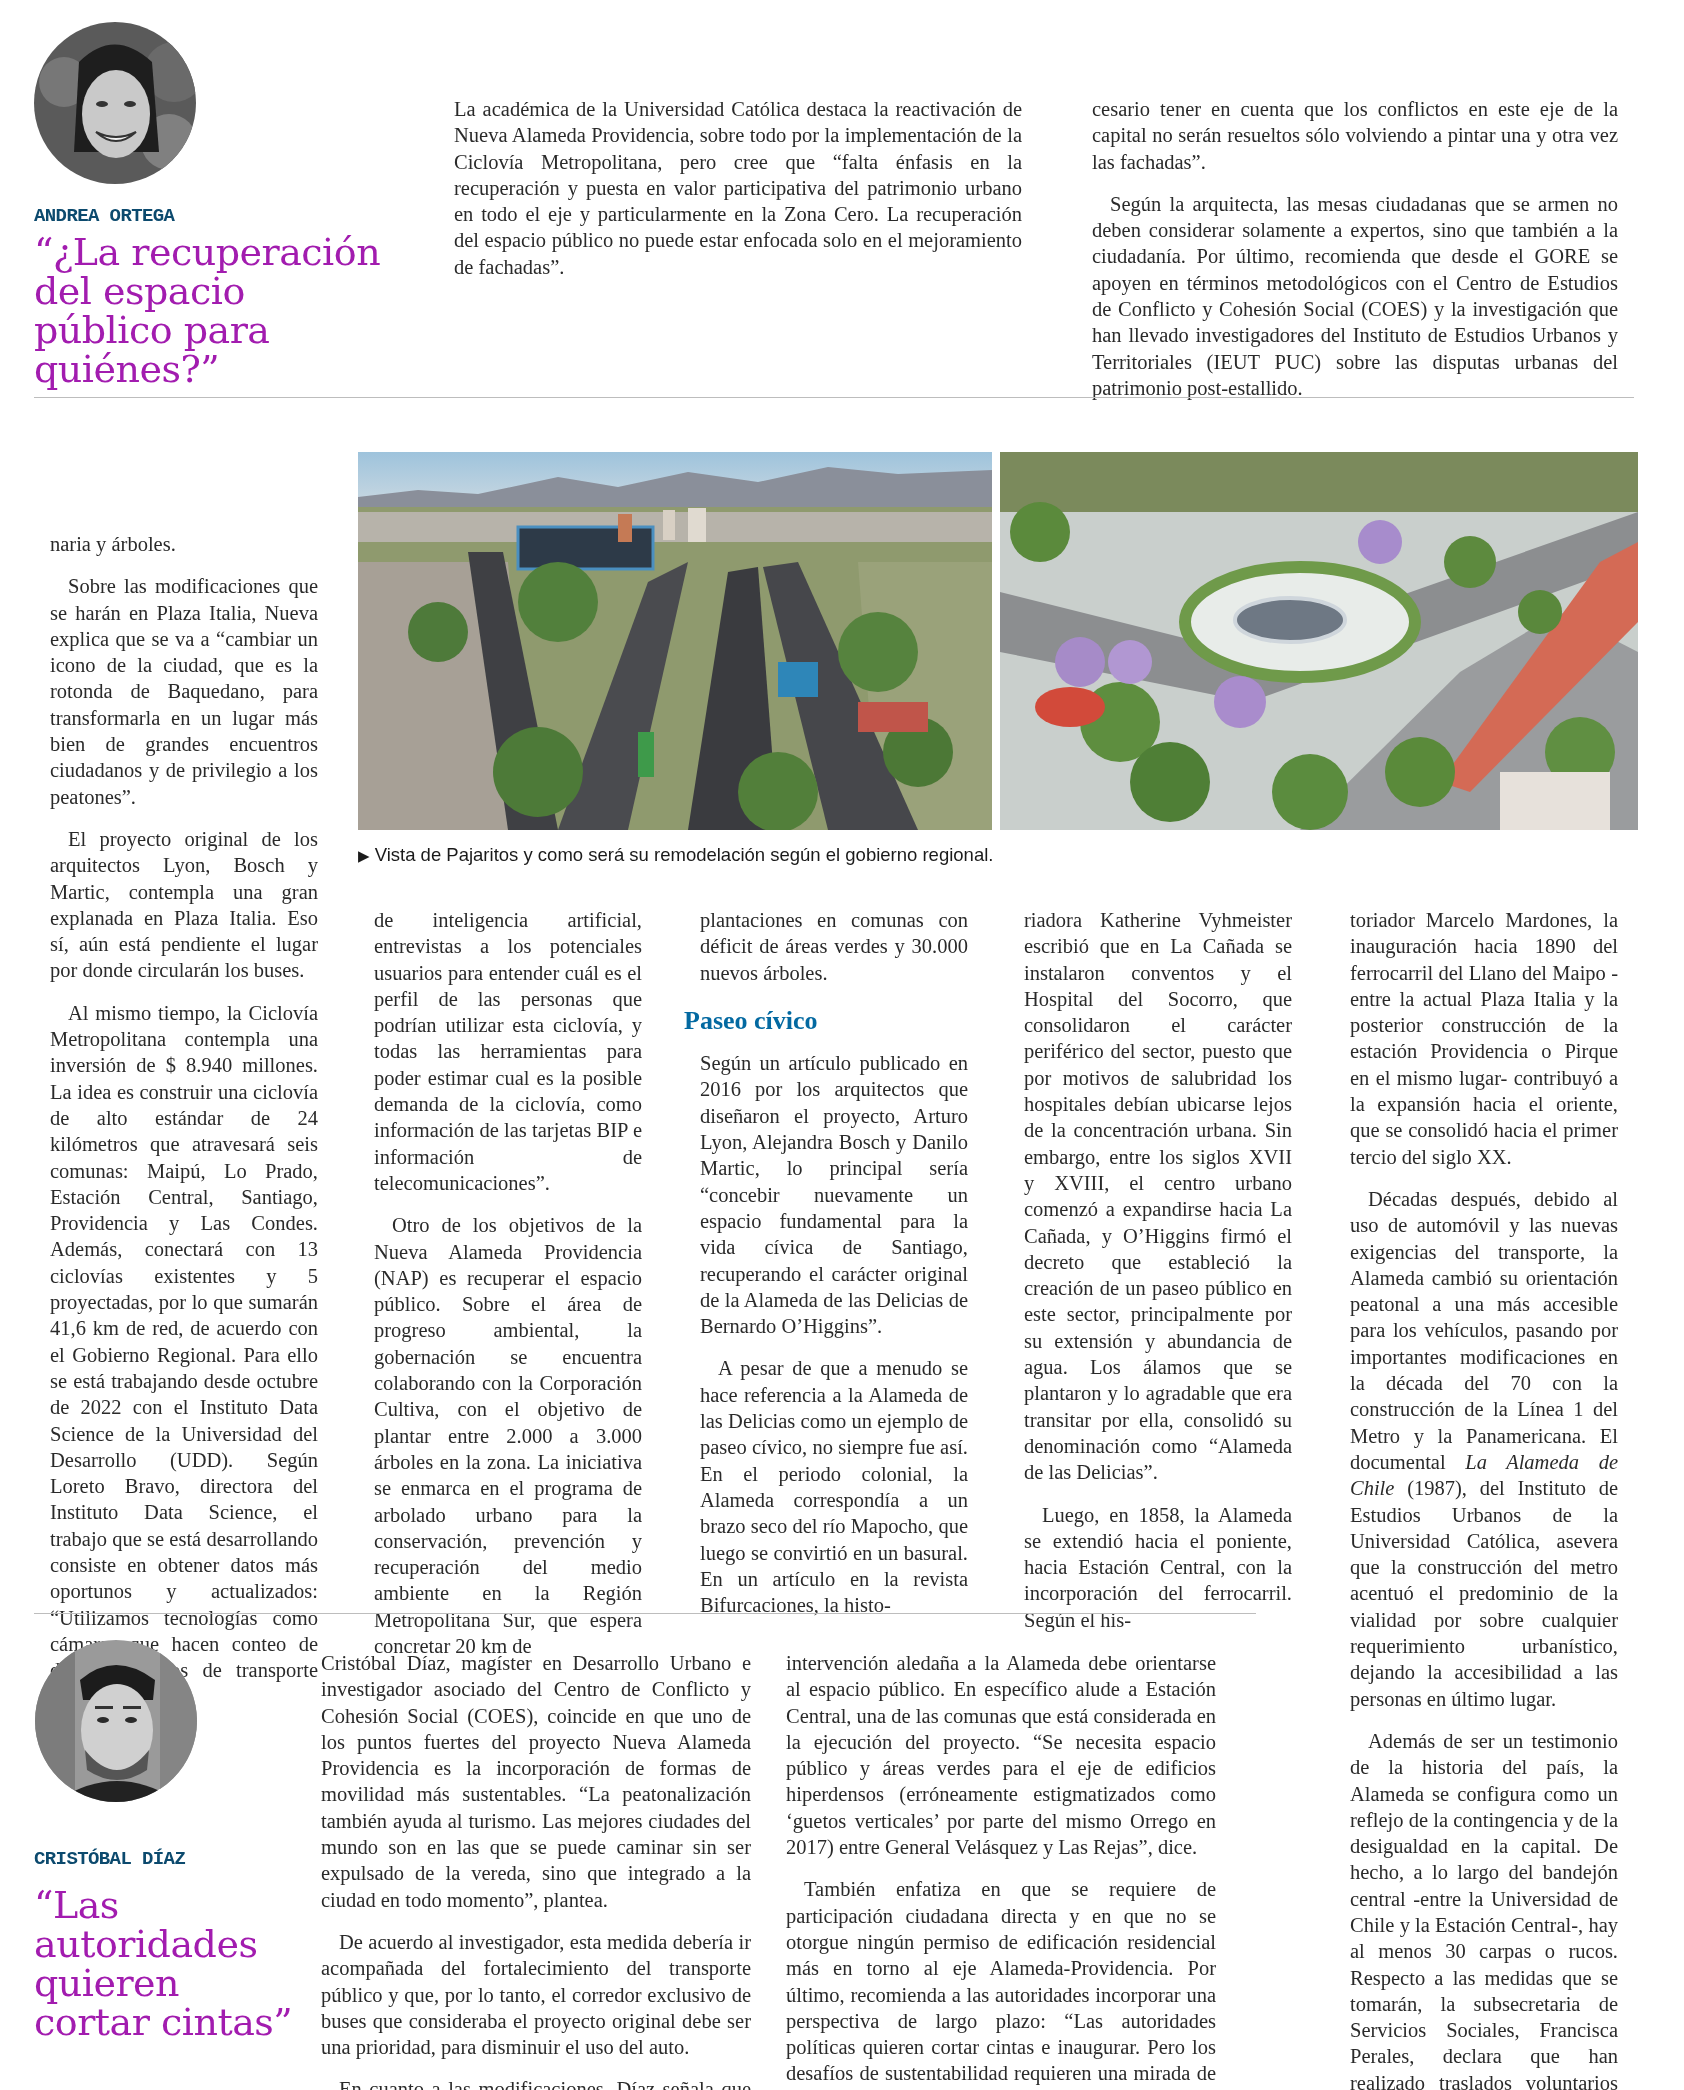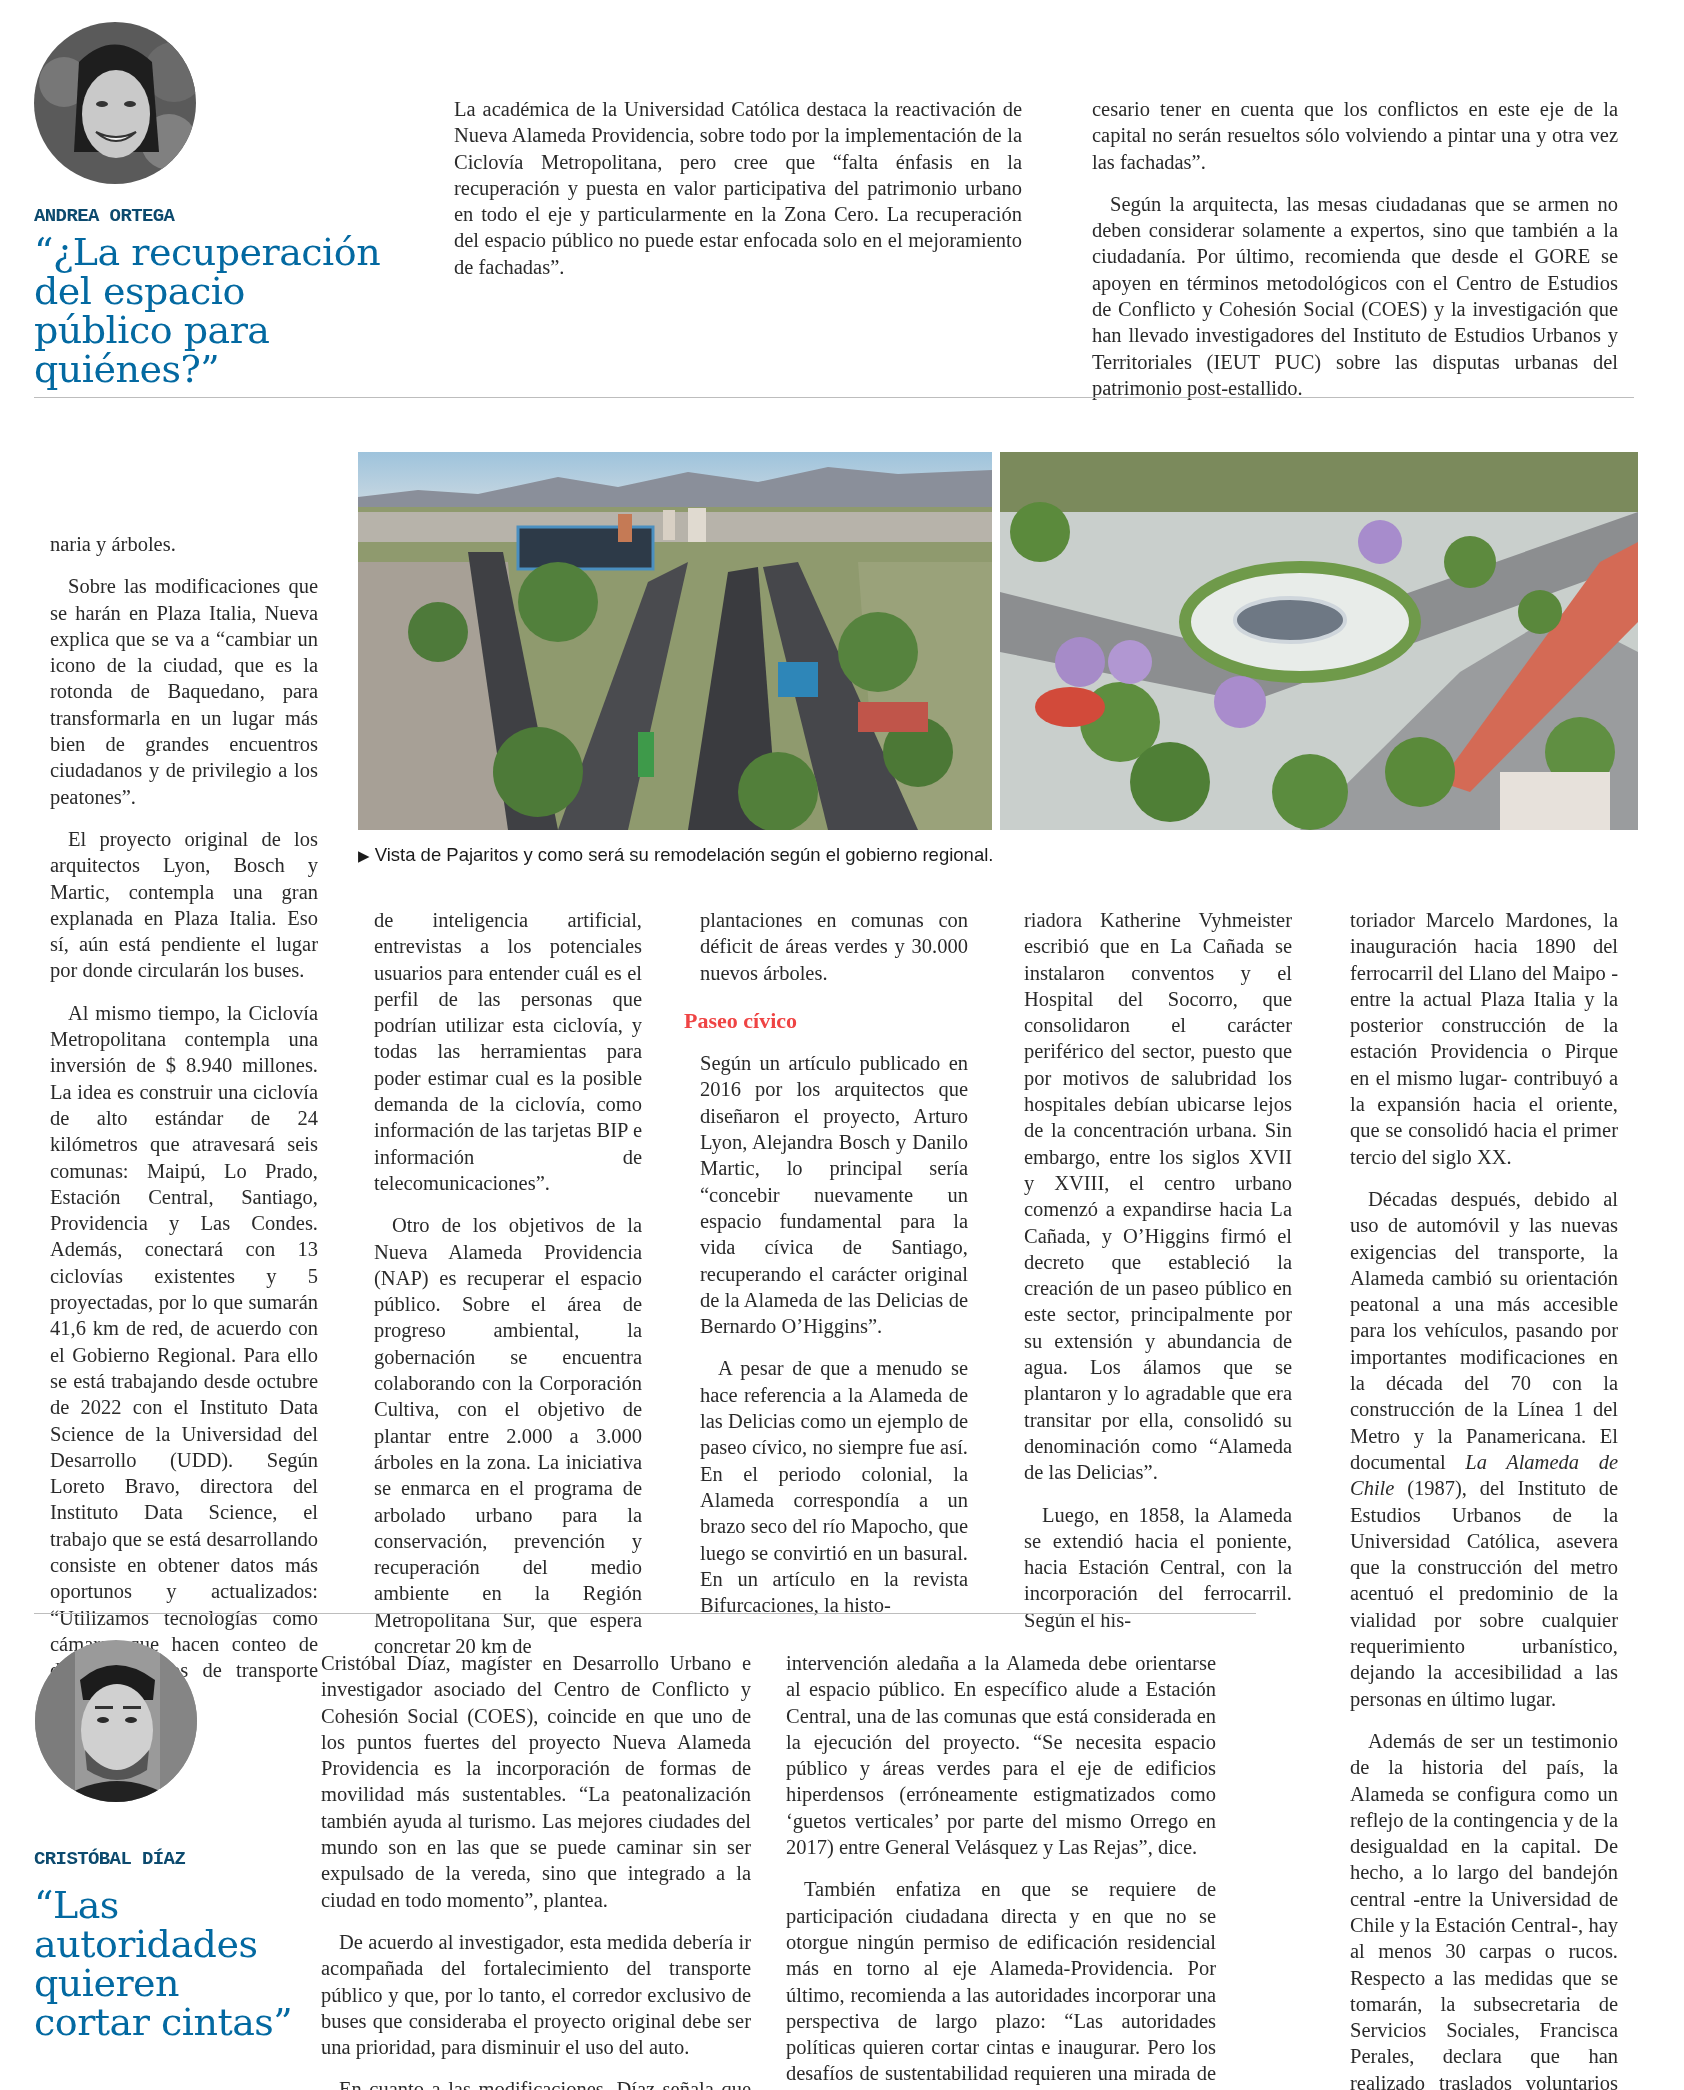--- a/index.html
+++ b/index.html
@@ -4,23 +4,23 @@
 <style>
   html, body { margin: 0; padding: 0; background: #ffffff; }
   body { width: 1684px; height: 2090px; position: relative; overflow: hidden;
          font-family: "DejaVu Serif", "Liberation Serif", serif; color: #222; }
   .abs { position: absolute; }
   .body-text { font-family: "Liberation Serif", "DejaVu Serif", serif; font-size: 20.5px; line-height: 26.3px; color: #2a2a2a; text-align: justify; hyphens: manual; }
   .body-text p { margin: 16px; text-indent: 0; }
   .body-text p.ind { text-indent: 18px; }
   .avatar { border-radius: 50%; overflow: hidden; filter: grayscale(1); }
   .name-label { font-family: Liberation Mono, monospace; font-weight: bold; color: #0c4a6e; font-size: 19px; letter-spacing: -0.6px; }
-  .quote-head { font-family: "DejaVu Serif", "Liberation Serif", serif; font-size: 38px; line-height: 39px; color: #0369a1; letter-spacing: -0.5px; }
+  .quote-head { font-family: "DejaVu Serif", "Liberation Serif", serif; font-size: 38px; line-height: 39px; color: #a21caf; letter-spacing: -0.5px; }
   .rule { background: #bdbdbd; height: 1px; }
-  .subhead { font-family: "Liberation Serif", "DejaVu Serif", serif; font-weight: bold; font-size: 22px; color: #ef4444; margin: 22px 0 0 0; }
+  .subhead { font-family: "Liberation Serif", "DejaVu Serif", serif; font-weight: bold; font-size: 26px; color: #0369a1; margin: 22px 0 0 0; }
   .caption { font-family: "Liberation Sans", "DejaVu Sans", sans-serif; font-size: 18.5px; color: #1a1a1a; }
   .end-dot { display: inline-block; width: 15px; height: 15px; border-radius: 50%; background: #111; vertical-align: -1px; margin-left: 4px; }
   .photo { overflow: hidden; }
 </style>
 </head>
 <body>
 
 <div class="abs avatar" style="left:34px; top:22px; width:162px; height:162px;">
   <svg width="162" height="162" viewBox="0 0 162 162">
     <rect width="162" height="162" fill="#5a5a5a"></rect>

